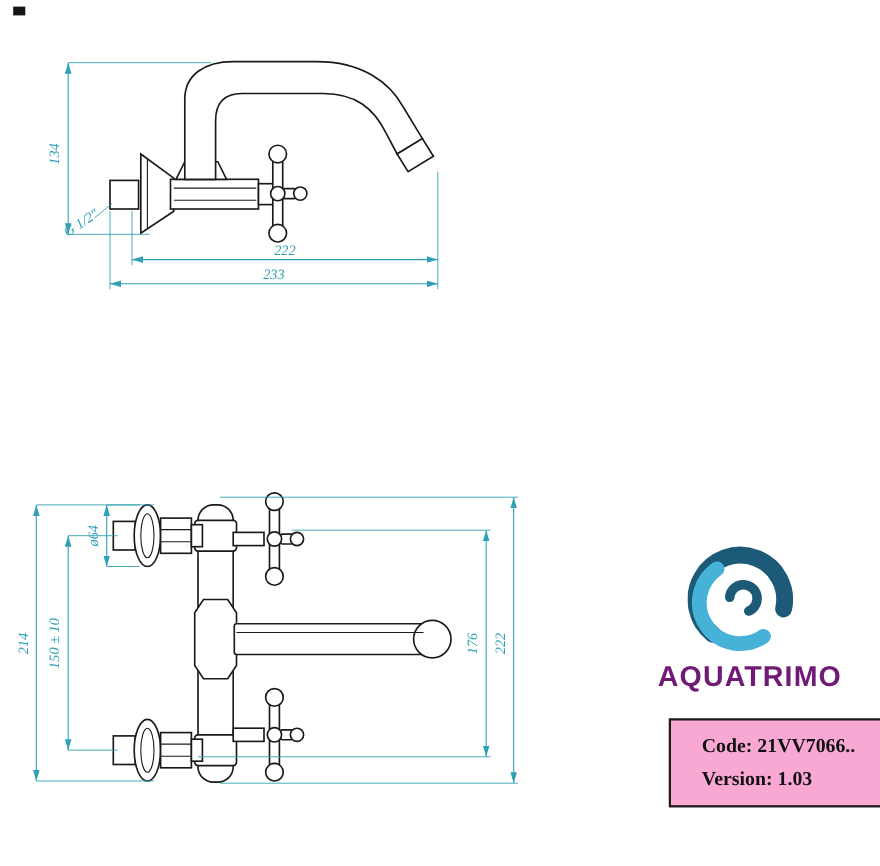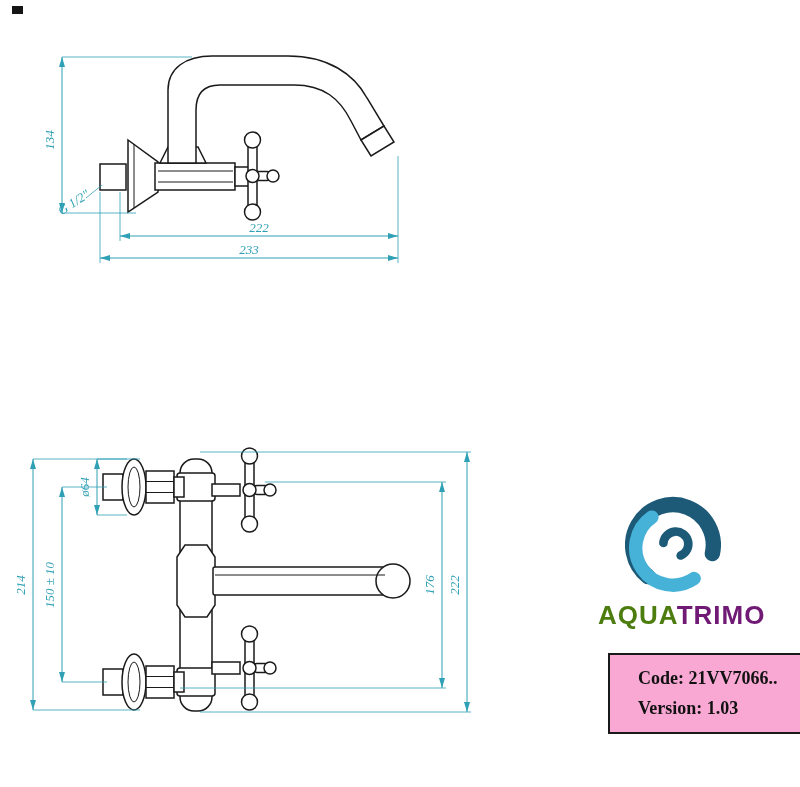--- a/index.html
+++ b/index.html
@@ -17,21 +17,21 @@
   }
   .draw{stroke:#1a1a1a;stroke-width:1.5;fill:#ffffff;}
   .draw-thin{stroke:#1a1a1a;stroke-width:1;fill:none;}
   .corner-mark{left:12px;top:6px;width:11px;height:8px;background:#151515;}
   .logo-wrap{left:598px;top:496px;width:150px;text-align:center;}
   .logo-wrap svg{margin:0 auto;}
   .brand-text{
     margin-top:8px;font-size:26px;font-weight:bold;letter-spacing:1px;
     font-family:"Liberation Sans",sans-serif;white-space:nowrap;
   }
-  .brand-aqua{color:#4d7c0f;}
+  .brand-aqua{color:#701a75;}
   .brand-trimo{color:#701a75;}
   .info-box{
     left:608px;top:653px;width:172px;
     border:2px solid #1a1a1a;padding:9px 28px;
     font-family:"Liberation Serif",serif;font-weight:bold;font-size:18px;
     color:#111;line-height:1.65;background:#f9a8d4;
   }
   .info-row{white-space:nowrap;}
 </style>
 </head>

